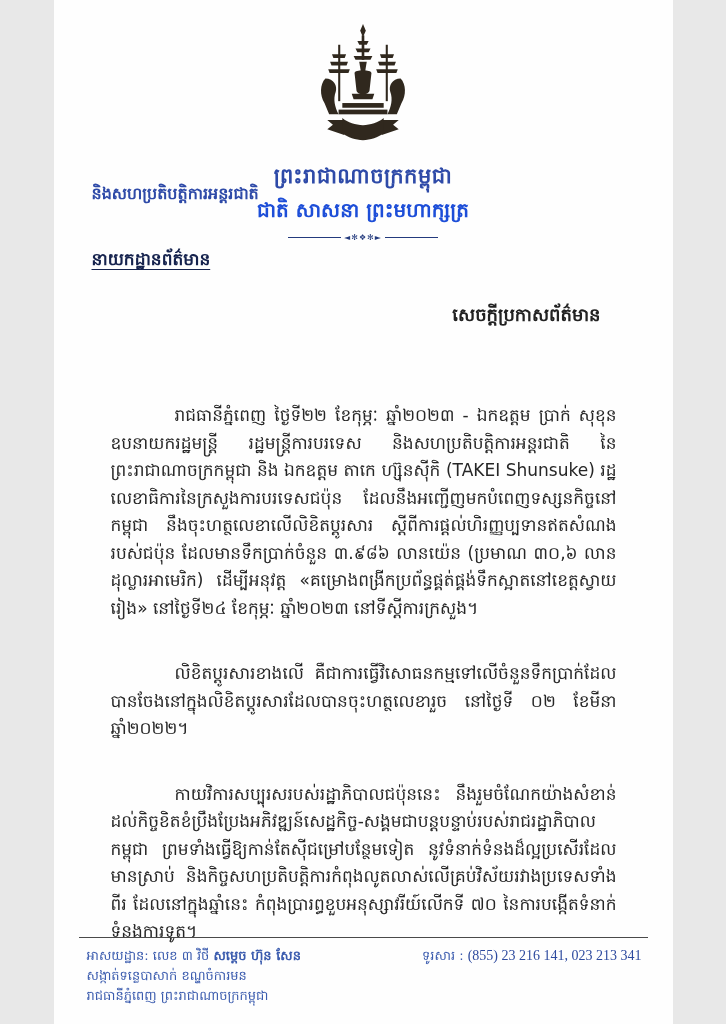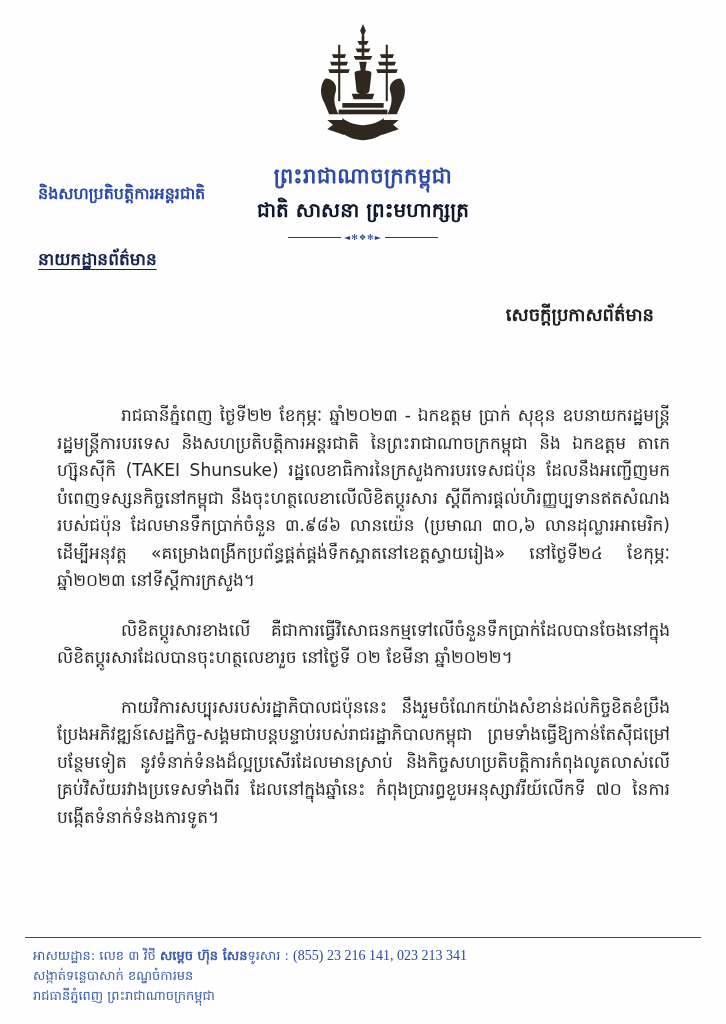--- a/index.html
+++ b/index.html
@@ -1,37 +1,37 @@
 <!DOCTYPE html>
 <html><head>
 <meta charset="utf-8">
 <style>
   * { margin: 0; padding: 0; box-sizing: border-box; }
   html, body { background: #e8e8e8; }
   .page {
     position: relative;
-    width: 726px;
+    width: 619px;
     height: 1024px;
     margin: 0 auto;
     background: #fefefe;
     font-family: "DejaVu Sans", sans-serif;
     color: #2a2a2a;
     overflow: hidden;
   }
   
   .header { position: absolute; top: 0; left: 0; right: 0; text-align: center; }
   .crest { margin-top: 24px; display: inline-block; }
   .kingdom-line1 {
     margin-top: 6px;
     font-size: 21px; font-weight: bold; color: #2e4aa8;
     letter-spacing: 0.5px;
   }
   .kingdom-line2 {
     margin-top: 4px;
-    font-size: 20px; font-weight: bold; color: #0f172a;
+    font-size: 20px; font-weight: bold; color: #1d4ed8;
   }
   .ornament-divider {
     margin: 6px auto 0 auto;
     width: 150px;
     display: flex; align-items: center; justify-content: center;
     color: #233a7d;
   }
   .ornament-divider .rule { flex: 1; height: 1px; background: #233a7d; }
   .ornament-divider .glyphs { font-size: 8px; padding: 0 3px; letter-spacing: 1px; color: #233a7d; }
 
@@ -60,28 +60,28 @@
     font-size: 17.5px; font-weight: bold; color: #111;
   }
 
   
   .body-text {
     position: absolute; top: 402px; left: 57px; right: 56px;
     font-size: 17px; line-height: 27.5px;
     text-align: justify; color: #262626;
   }
   .body-text p { text-indent: 64px; }
-  .body-text p + p { margin-top: 22px; }
+  .body-text p + p { margin-top: 38px; }
 
   
   .footer {
     position: absolute; left: 25px; right: 25px; bottom: 18px;
     border-top: 1.5px solid #4a4a4a;
     padding-top: 8px;
-    display: flex; justify-content: flex-start;
+    display: flex; justify-content: space-between;
     color: #3a5bae;
     font-size: 13px; line-height: 20px;
   }
   .footer .addr-block { margin-left: 8px; }
   .footer .contact-block { margin-right: 6px; }
   .bold { font-weight: bold; }
   .contact-row .num {
     font-family: "Liberation Serif", serif;
     font-size: 14px; color: #2d4a9e;
   }

